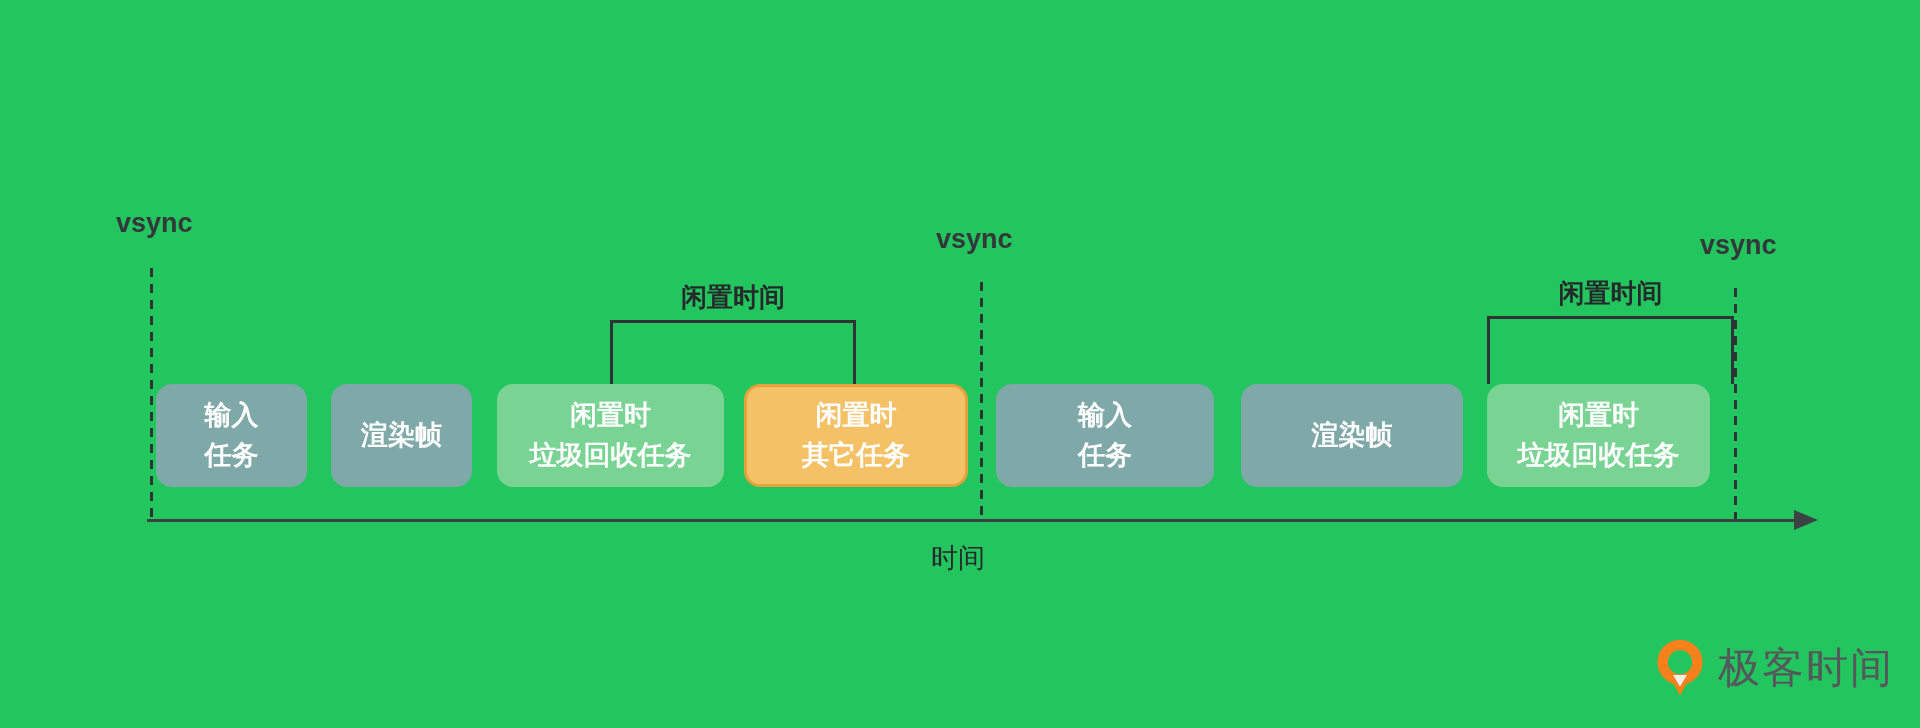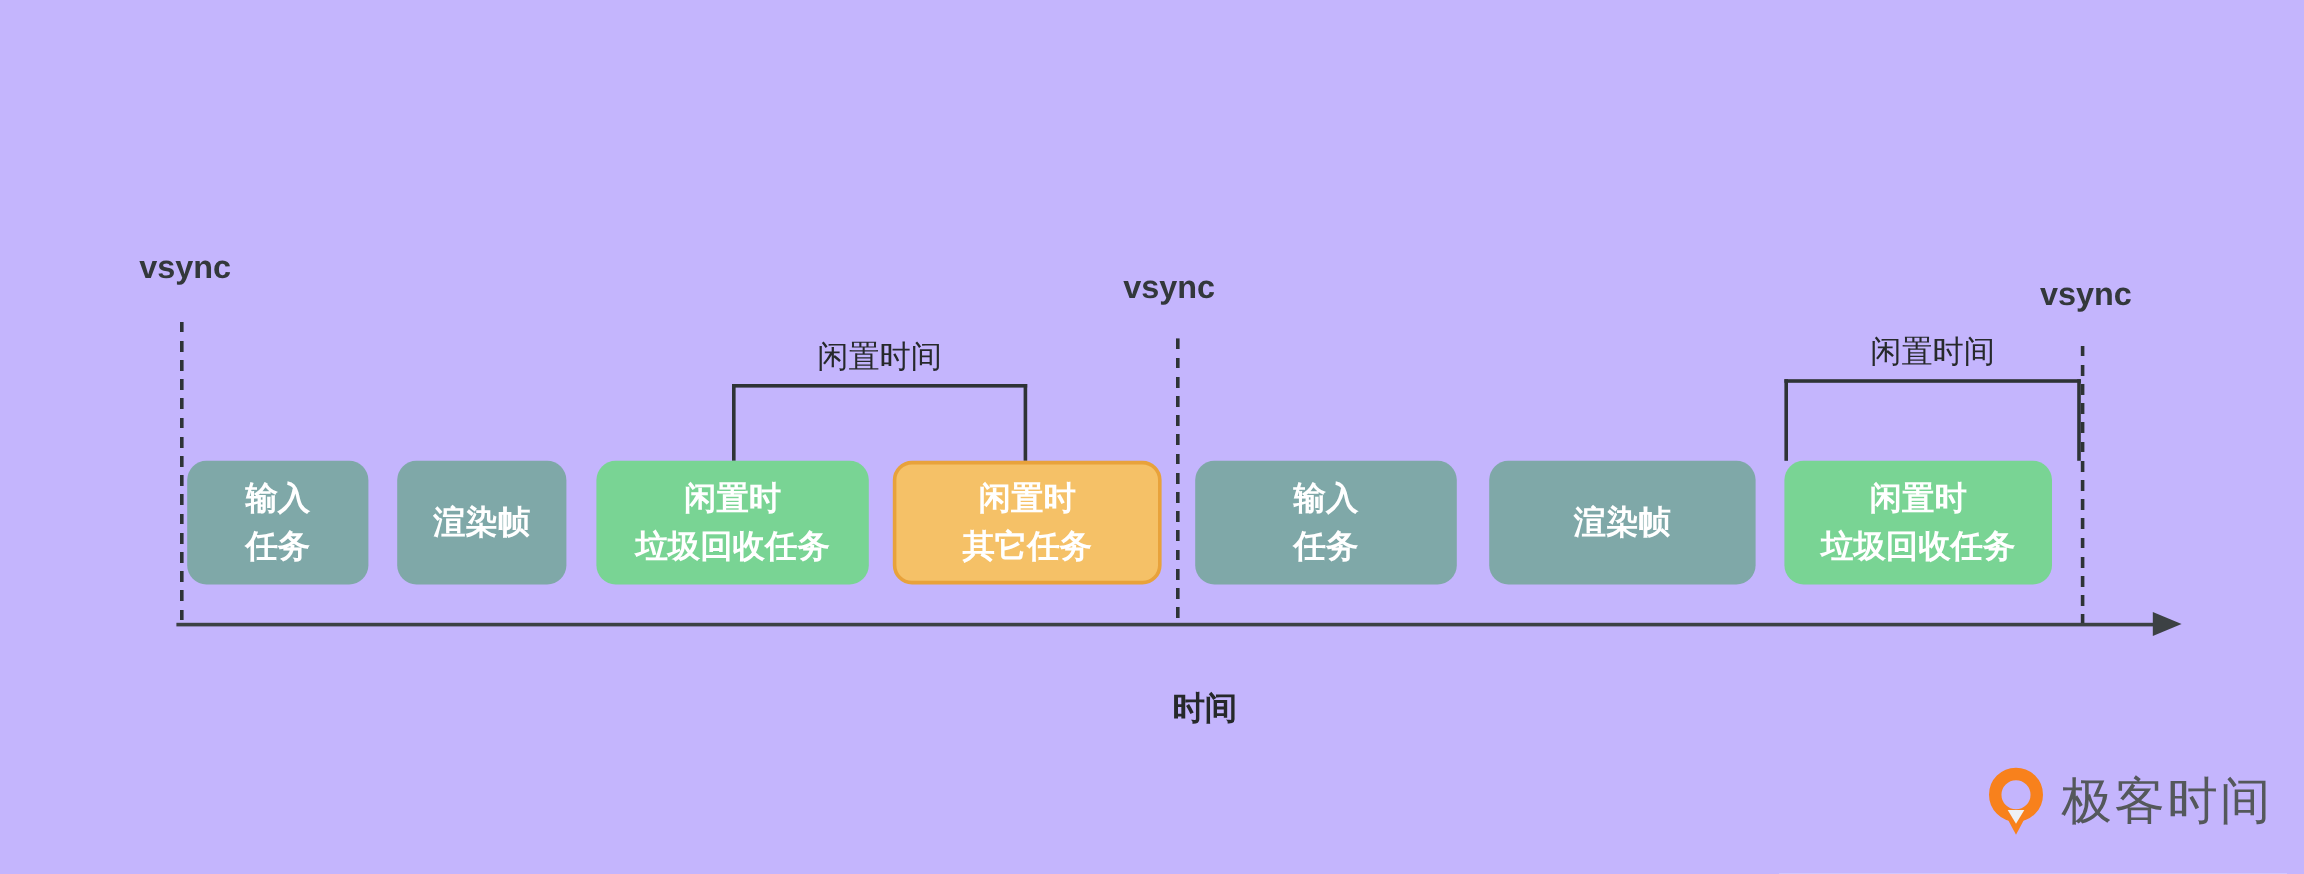--- a/index.html
+++ b/index.html
@@ -3,21 +3,21 @@
 <meta charset="utf-8">
 <style>
   * { margin: 0; padding: 0; box-sizing: border-box; }
   html, body { width: 1920px; height: 728px; }
   body { font-family: "Liberation Sans", "DejaVu Sans", sans-serif; }
 
   .canvas {
     position: relative;
     width: 1920px;
     height: 728px;
-    background: #c4b5fd;
+    background: #22c55e;
     overflow: hidden;
   }
 
   
   .vsync-label {
     position: absolute;
     font-size: 27px;
     font-weight: bold;
     color: #33383b;
   }
@@ -66,21 +66,21 @@
   .bracket {
     position: absolute;
     border: 3px solid #2e3336;
     border-bottom: none;
   }
   #br1 { left: 610px;  top: 320px; width: 246px; height: 64px; }
   #br2 { left: 1487px; top: 316px; width: 247px; height: 68px; }
   .bracket-label {
     position: absolute;
     font-size: 26px;
-    font-weight: normal;
+    font-weight: bold;
     color: #26292b;
     text-align: center;
   }
   #br1-label { left: 610px;  top: 280px; width: 246px; }
   #br2-label { left: 1487px; top: 276px; width: 247px; }
 
   
   .timeline-line {
     position: absolute;
     left: 147px;
@@ -97,25 +97,24 @@
     height: 0;
     border-left: 24px solid #3c4144;
     border-top: 10px solid transparent;
     border-bottom: 10px solid transparent;
   }
   .time-label {
     position: absolute;
     left: 931px;
     top: 540px;
     width: 100px;
-    text-align: right;
+    text-align: left;
     font-size: 27px;
-    font-weight: bold;
+    font-weight: normal;
     color: #26292b;
-    margin-top: 32px;
   }
 
   
   .logo {
     position: absolute;
     left: 1652px;
     top: 638px;
     display: flex;
     align-items: center;
     gap: 10px;

